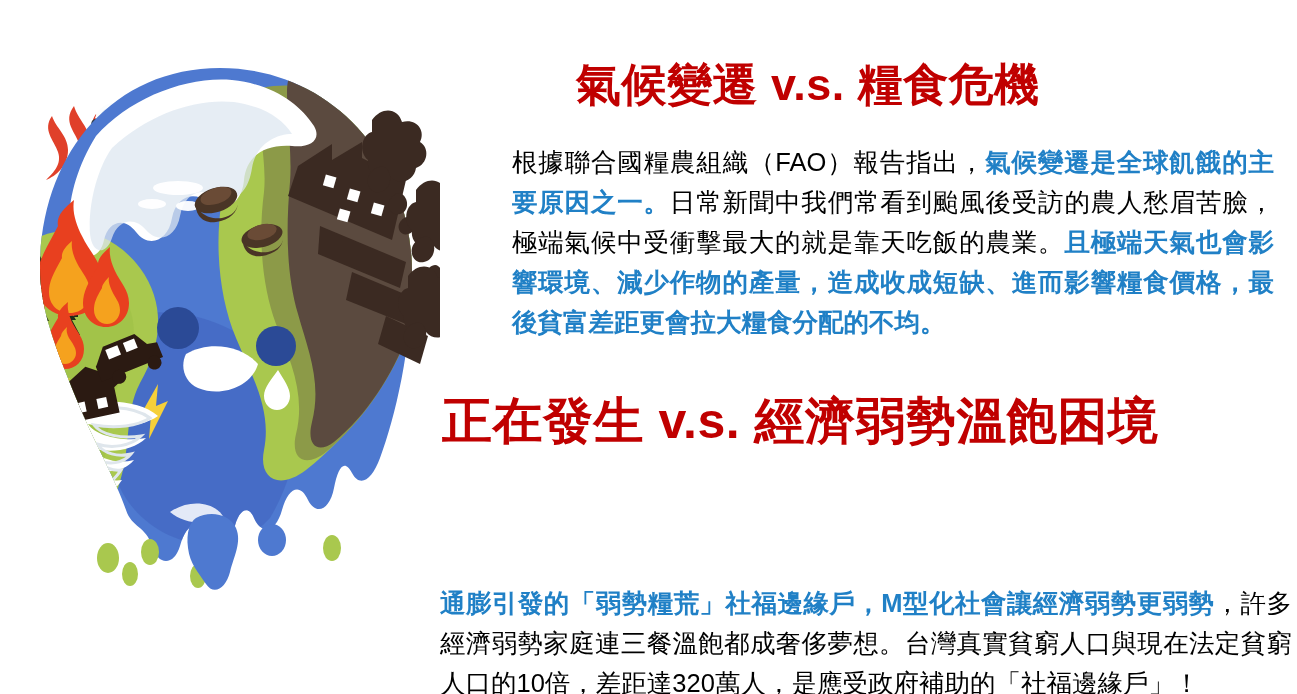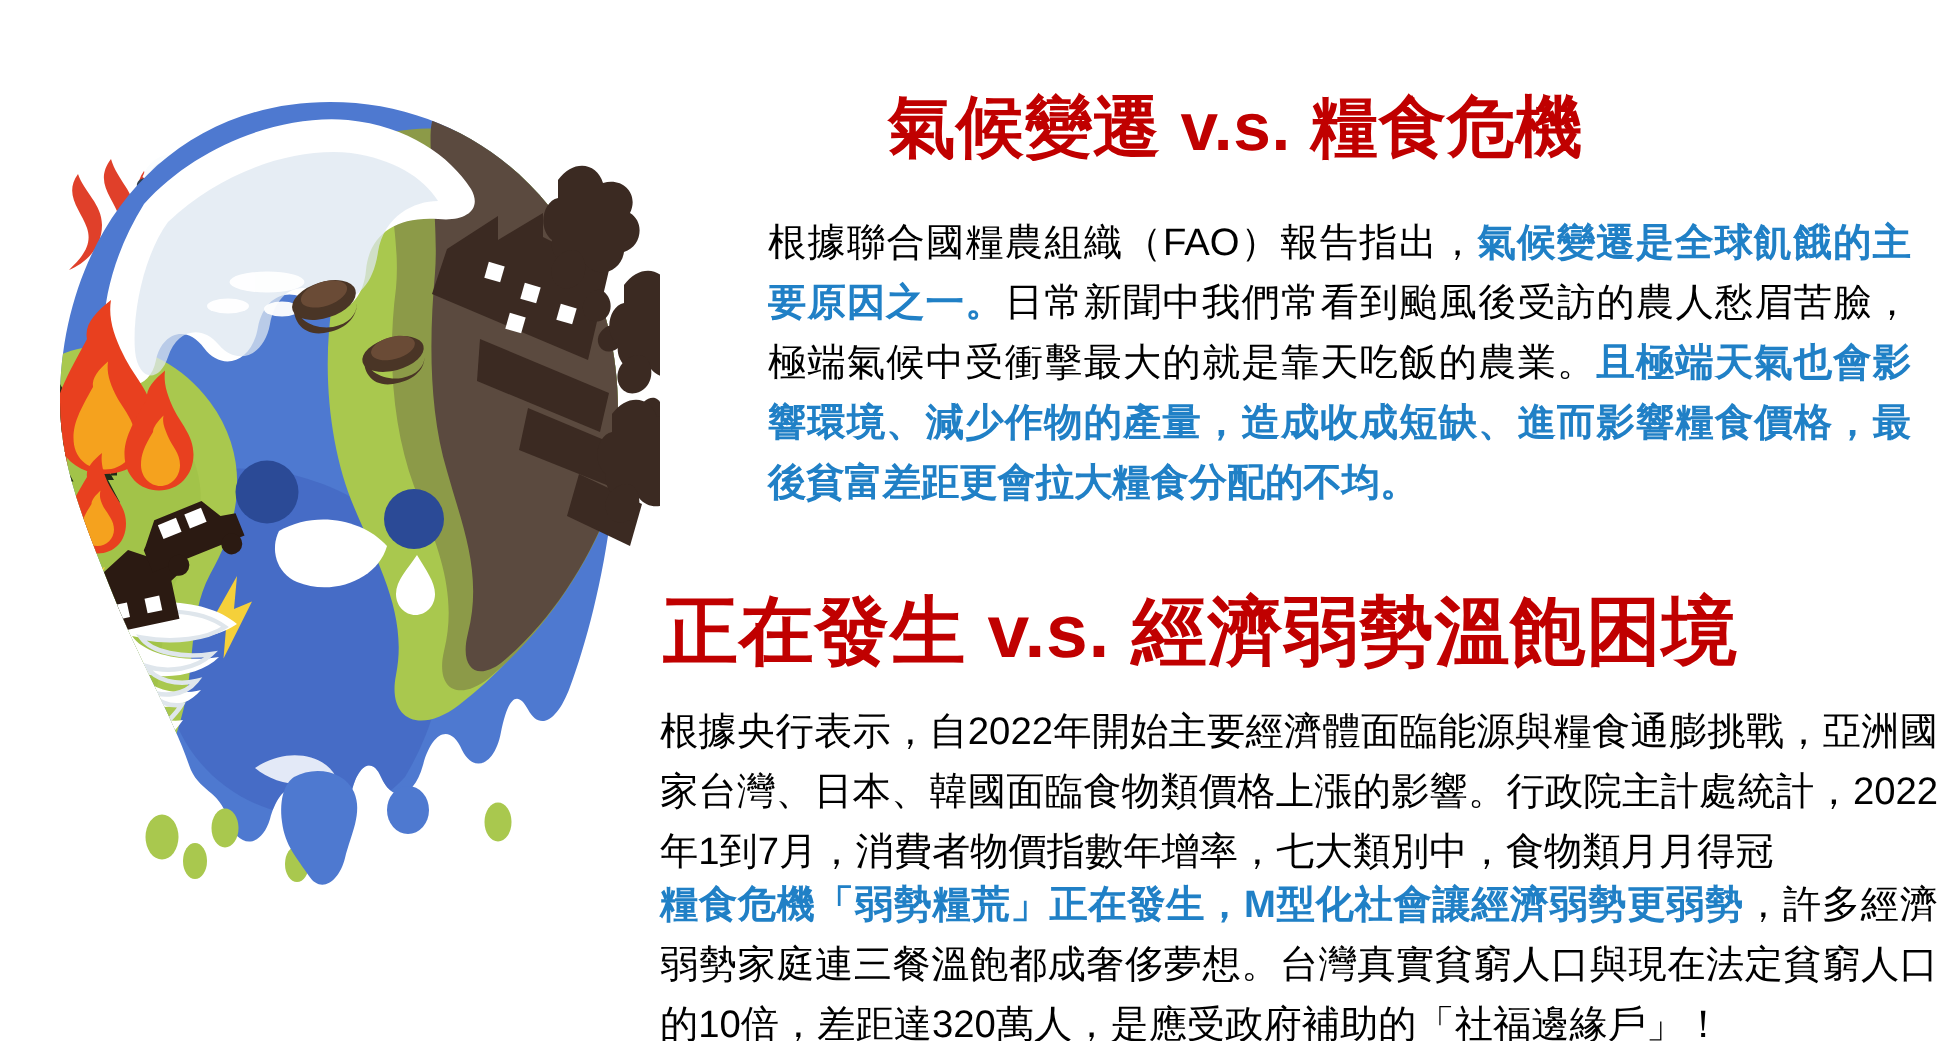--- a/index.html
+++ b/index.html
@@ -44,21 +44,21 @@
 
   .headline {
     color: #C00000;
     font-weight: bold;
     letter-spacing: 0.5px;
     white-space: nowrap;
   }
 
   .headline-1 {
     position: absolute;
-    left: 160px;
+    left: 144px;
     top: 27px;
     font-size: 45px;
     line-height: 56px;
   }
 
   .headline-2 {
     position: absolute;
     left: 10px;
     top: 356px;
     font-size: 50px;
@@ -347,22 +347,19 @@
   <div class="content">
 
     <h1 class="headline headline-1">氣候變遷 v.s. 糧食危機</h1>
 
     <p class="para para-1">
       <span class="plain">根據聯合國糧農組織（FAO）報告指出，</span><span class="hl">氣候變遷是全球飢餓的主要原因之一。</span><span class="plain">日常新聞中我們常看到颱風後受訪的農人愁眉苦臉，極端氣候中受衝擊最大的就是靠天吃飯的農業。</span><span class="hl">且極端天氣也會影響環境、減少作物的產量，造成收成短缺、進而影響糧食價格，最後貧富差距更會拉大糧食分配的不均。</span>
     </p>
 
     <h1 class="headline headline-2">正在發生 v.s. 經濟弱勢溫飽困境</h1>
 
-    <p class="para para-2">
-      <span class="plain">根據央行表示，自2022年開始主要經濟體面臨能源與糧食通膨挑戰，亞洲國家台灣、日本、韓國面臨食物類價格上漲的影響。行政院主計處統計，2022年1到7月，消費者物價指數年增率，七大類別中，食物類月月得冠</span>
-    </p>
 
     <p class="para para-3">
-      <span class="hl">糧食危機「弱勢糧荒」正在發生，M型化社會讓經濟弱勢更弱勢</span><span class="plain">，許多經濟弱勢家庭連三餐溫飽都成奢侈夢想。台灣真實貧窮人口與現在法定貧窮人口的10倍，差距達320萬人，是應受政府補助的「社福邊緣戶」！</span>
+      <span class="hl">通膨引發的「弱勢糧荒」社福邊緣戶，M型化社會讓經濟弱勢更弱勢</span><span class="plain">，許多經濟弱勢家庭連三餐溫飽都成奢侈夢想。台灣真實貧窮人口與現在法定貧窮人口的10倍，差距達320萬人，是應受政府補助的「社福邊緣戶」！</span>
     </p>
 
   </div>
 </div>
 
 </body></html>

